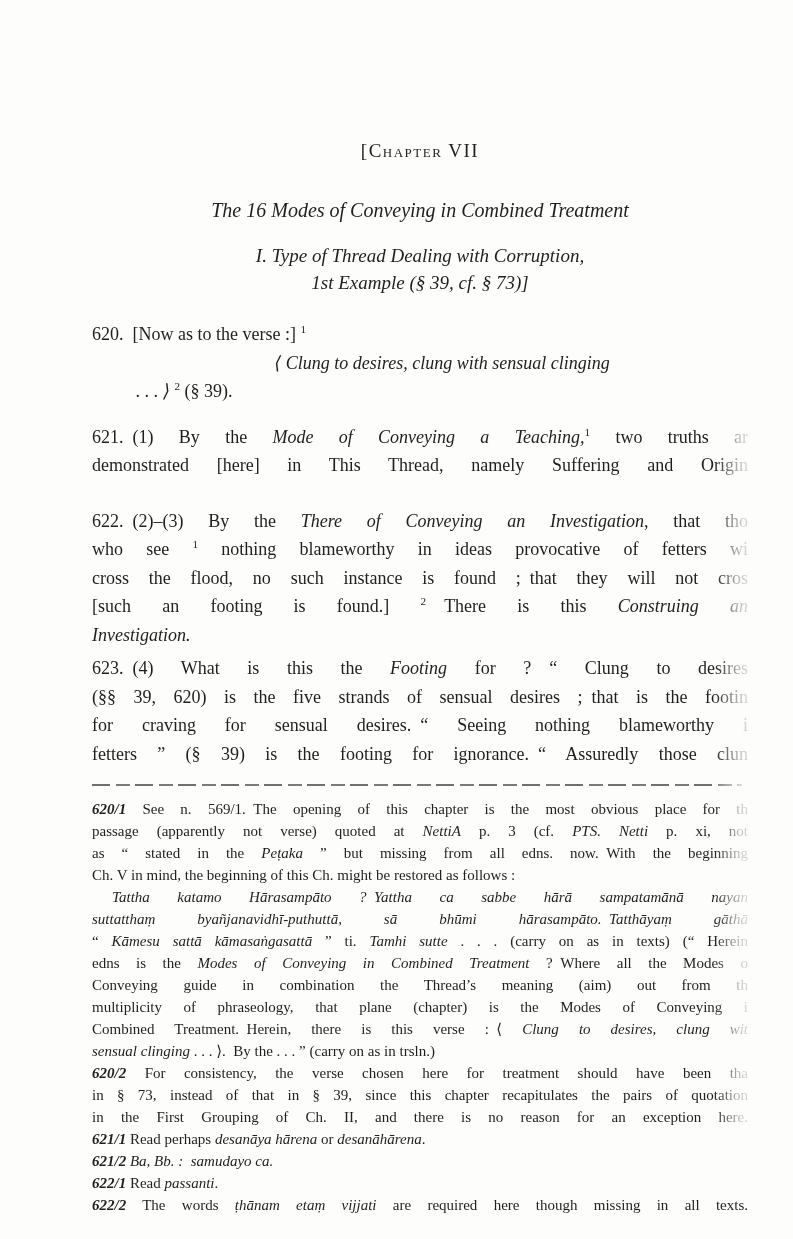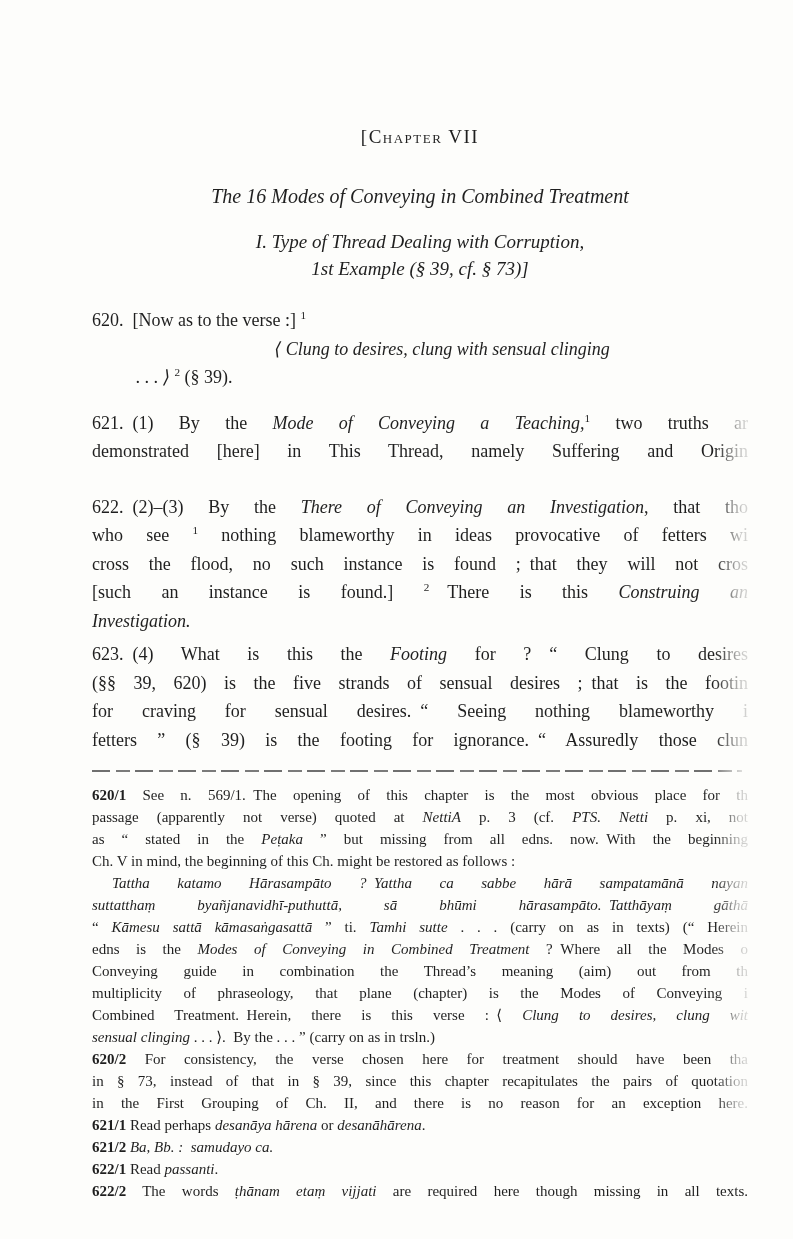--- a/index.html
+++ b/index.html
@@ -4,21 +4,21 @@
 <style>
   html,body { margin:0; padding:0; background:#ffffff; }
   .page {
     position:relative;
     width:793px; height:1239px;
     background:#fdfdfb;
     overflow:hidden;
     font-family:"Liberation Serif","DejaVu Serif",serif;
     color:#1f1f1f;
   }
-  .content { position:absolute; left:92px; top:0; width:656px; }
+  .content { position:absolute; left:92px; top:14px; width:656px; }
 
   
   .chapter  { margin-top:126px; text-align:center; font-variant:small-caps; letter-spacing:1.5px; font-size:19px; line-height:22px; }
   .title    { margin-top:36px;  text-align:center; font-style:italic; font-size:20px; line-height:24px; }
   .subtitle { text-align:center; font-style:italic; font-size:19px; line-height:27px; }
   .subtitle.first { margin-top:20px;font-family:Liberation Serif, serif; }
 
   
   .bodytext { margin-top:24px; font-size:18px; line-height:28.5px; }
   .para-621 { margin-top:17px; }
@@ -29,21 +29,21 @@
   .rule {
     margin-top:16px; height:2px; width:650px;
     background:repeating-linear-gradient(90deg,#4c4c4c 0 18px, rgba(0,0,0,0) 18px 24px, #5a5a5a 24px 38px, rgba(0,0,0,0) 38px 43px);
     opacity:.8;
   }
   .footnotes { margin-top:12px; font-size:15px; line-height:22px; }
 
   .line { white-space:normal; }
   .line.j { text-align:justify; text-align-last:justify; }
   .it  { font-style:italic; }
-  .bf  { font-weight:bold; }
+  .bf  { font-weight:bold;font-style:italic; }
   .sup { font-size:0.62em; vertical-align:super; line-height:0; }
 
   
   .fade {
     position:absolute; top:285px; left:714px; width:60px; height:880px;
     background:linear-gradient(to right, rgba(253,253,251,0) 0%, rgba(253,253,251,.75) 45%, #fdfdfb 80%);
     pointer-events:none;
   }
 </style>
 </head>
@@ -64,21 +64,21 @@
           <div class="line" style="padding-left: 44px;"><span class="it">. . . ⟩ </span><span class="sup">2</span><span> (§ 39).</span></div>
         </div>
       <div class="para para-621">
           <div class="line j"><span>621. (1) By the </span><span class="it">Mode of Conveying a Teaching,</span><span class="sup">1</span><span> two truths ar</span></div>
           <div class="line j"><span>demonstrated [here] in This Thread, namely Suffering and Origin</span></div>
         </div>
       <div class="para para-622">
           <div class="line j"><span>622. (2)–(3) By the </span><span class="it">There of Conveying an Investigation</span><span>, that tho</span></div>
           <div class="line j"><span>who see </span><span class="sup">1</span><span> nothing blameworthy in ideas provocative of fetters wi</span></div>
           <div class="line j"><span>cross the flood, no such instance is found ; that they will not cros</span></div>
-          <div class="line j"><span>[such an instance is found.] </span><span class="sup">2</span><span> There is this </span><span class="it">Construing an</span></div>
+          <div class="line j"><span>[such an footing is found.] </span><span class="sup">2</span><span> There is this </span><span class="it">Construing an</span></div>
           <div class="line"><span class="it">Investigation.</span></div>
         </div>
       <div class="para para-623">
           <div class="line j"><span>623. (4) What is this the </span><span class="it">Footing</span><span> for ? “ Clung to desires</span></div>
           <div class="line j"><span>(§§ 39, 620) is the five strands of sensual desires ; that is the footin</span></div>
           <div class="line j"><span>for craving for sensual desires. “ Seeing nothing blameworthy i</span></div>
           <div class="line j"><span>fetters ” (§ 39) is the footing for ignorance. “ Assuredly those clun</span></div>
         </div>
     </div>
 

